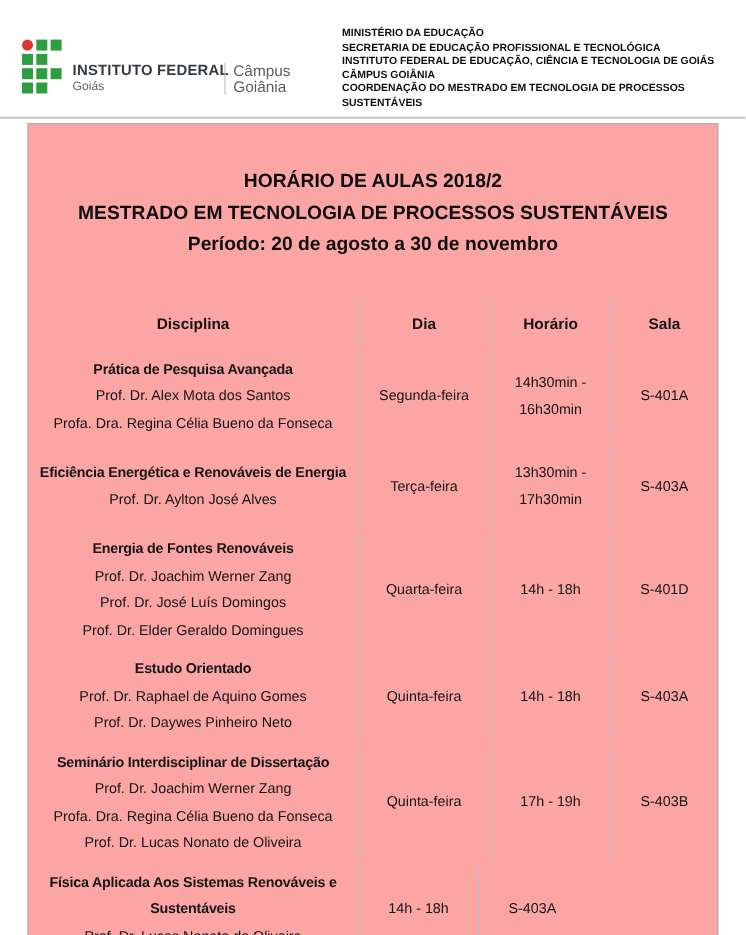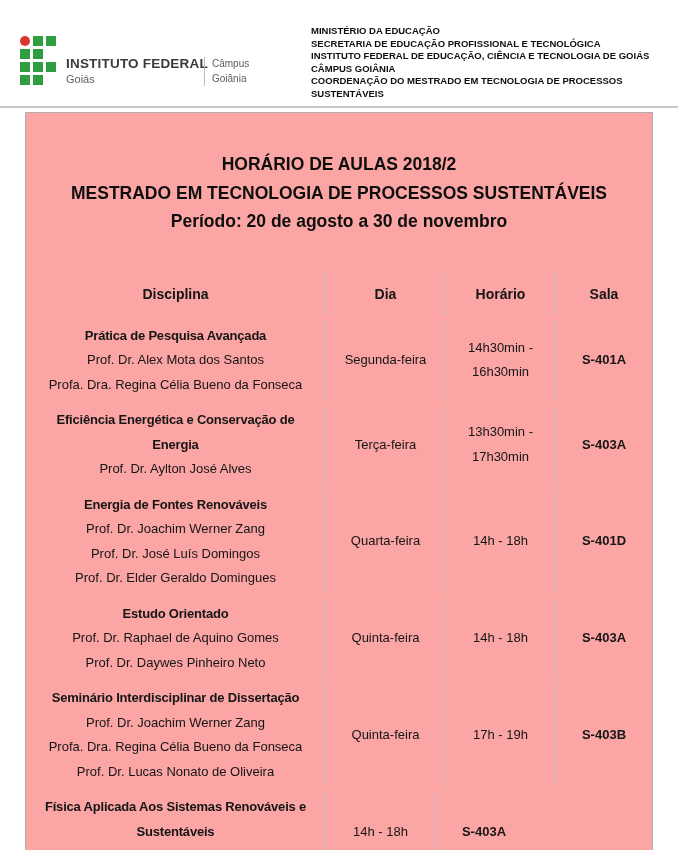--- a/index.html
+++ b/index.html
@@ -11,21 +11,21 @@
   .letterhead{position:absolute;left:0;top:0;width:678px;height:108px;}
   .logo-grid{position:absolute;left:20px;top:36px;display:grid;
              grid-template-columns:repeat(3,10px);grid-auto-rows:10px;gap:3px;}
   .sq{background:var(--logo-green,#2f9e41);}
   .dot{background:var(--logo-red,#d93831);border-radius:50%;}
   .blank{background:transparent;}
   .wordmark{position:absolute;left:66px;top:57px;line-height:1;}
   .wordmark .nm{font-size:13.5px;font-weight:bold;color:#373c41;letter-spacing:.2px;}
   .wordmark .st{font-size:11px;color:#5a5f63;margin-top:3px;}
   .brand-divider{position:absolute;left:204px;top:57px;width:1px;height:29px;background:#b9bdc0;}
-  .campus{position:absolute;left:212px;top:57px;font-size:10px;line-height:14.5px;color:#5a5f63;}
+  .campus{position:absolute;left:212px;top:57px;font-size:14px;line-height:14.5px;color:#5a5f63;}
   .org{position:absolute;left:263px;top:25px;width:405px;font-size:9.5px;font-weight:bold;
        line-height:12.6px;color:#0e0e0e;margin-left:48px;}
   .head-rule{position:absolute;left:0;top:106px;width:678px;height:2px;background:#c9c9c9;}
 
   
   .doc-box{position:absolute;left:25px;top:112px;width:628px;
            border:1px solid #aeaeae;border-bottom:2px solid #8c8c8c;background:#fca5a5;
            box-sizing:border-box;}
   .title-block{padding:37px 10px 31px;text-align:center;}
   .title-line{font-size:17.5px;font-weight:bold;line-height:28.5px;color:#0e0e0e;}
@@ -36,21 +36,21 @@
         text-align:center;padding:3px 6px;}
   .c1{width:300px;border-right:1px solid #bdbdbd;}
   .c2{width:120px;border-right:1px solid #bdbdbd;}
   .c3{width:110px;border-right:1px solid #bdbdbd;}
   .c4{width:96px;}
   .hdr{height:44px;}
   .hdr .cell{font-size:14px;font-weight:bold;}
   .body-row .cell{font-size:13px;line-height:24.5px;}
   .course{font-weight:bold;letter-spacing:-.2px;}
   .prof{font-weight:normal;}
-  .room{font-weight:bold;}
+  .room{font-weight:normal;}
   .r3line{min-height:74px;}
   .r4line{min-height:99px;}
 </style>
 </head>
 <body>
 
 <div class="page">
 
   <div class="letterhead">
     <div class="logo-grid">
@@ -113,21 +113,21 @@
         <div class="prof">Prof. Dr. Alex Mota dos Santos</div>
         <div class="prof">Profa. Dra. Regina Célia Bueno da Fonseca</div>
       </div>
       <div class="cell c2">Segunda-feira</div>
       <div class="cell c3">14h30min - 16h30min</div>
       <div class="cell c4 room">S-401A</div>
     </div>
 
     <div class="trow body-row r3line">
       <div class="cell c1">
-        <div class="course">Eficiência Energética e Conservação de Energia</div>
+        <div class="course">Eficiência Energética e Renováveis de Energia</div>
         <div class="prof">Prof. Dr. Aylton José Alves</div>
       </div>
       <div class="cell c2">Terça-feira</div>
       <div class="cell c3">13h30min - 17h30min</div>
       <div class="cell c4 room">S-403A</div>
     </div>
 
     <div class="trow body-row r4line">
       <div class="cell c1">
         <div class="course">Energia de Fontes Renováveis</div>

